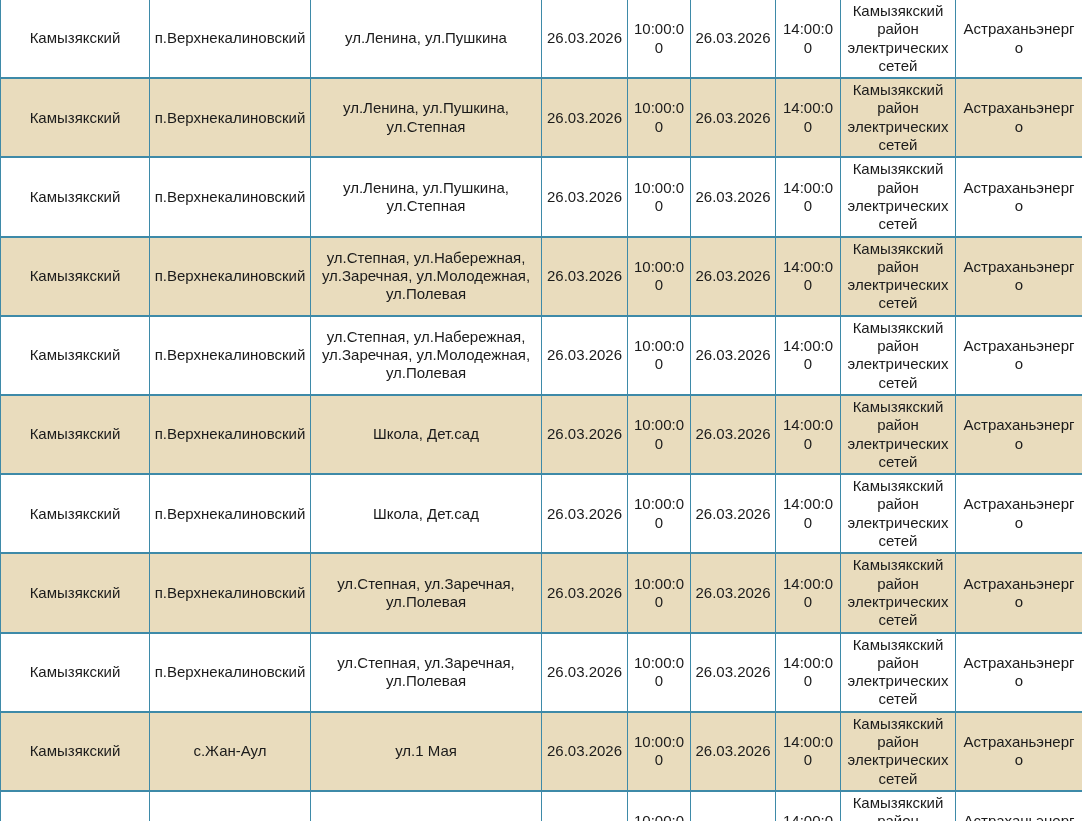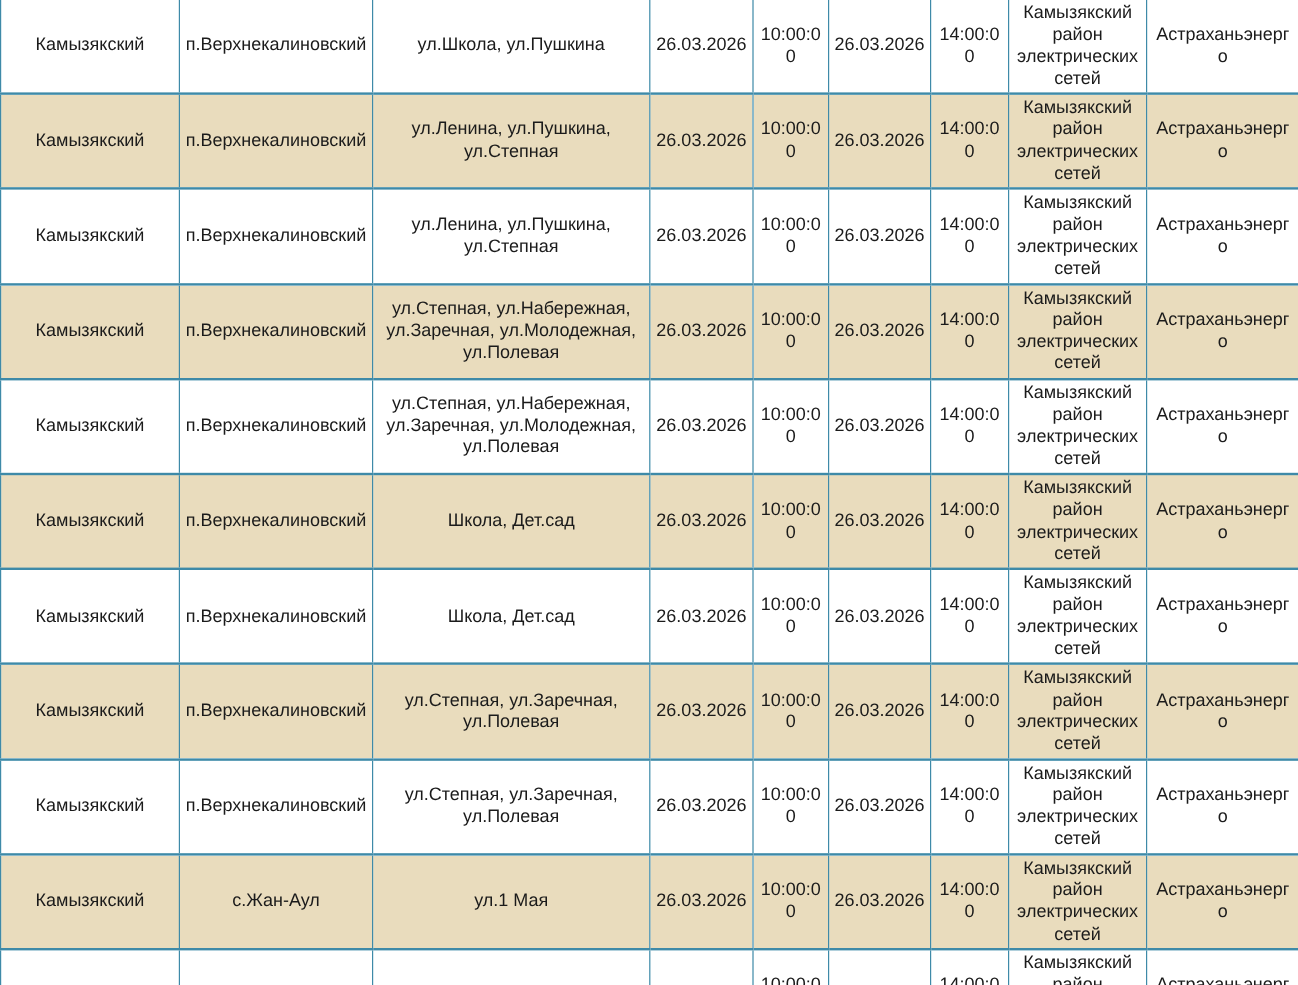--- a/index.html
+++ b/index.html
@@ -74,21 +74,21 @@
       <col class="c-time-start">
       <col class="c-date-end">
       <col class="c-time-end">
       <col class="c-organization">
       <col class="c-supplier">
     </colgroup>
     <tbody>
         <tr>
           <td class="cell-district">Камызякский</td>
           <td class="cell-settlement">п.Верхнекалиновский</td>
-          <td class="cell-streets">ул.Школа, ул.Пушкина</td>
+          <td class="cell-streets">ул.Ленина, ул.Пушкина</td>
           <td class="cell-date_start">26.03.2026</td>
           <td class="cell-time_start">10:00:00</td>
           <td class="cell-date_end">26.03.2026</td>
           <td class="cell-time_end">14:00:00</td>
           <td class="cell-organization">Камызякский район электрических сетей</td>
           <td class="cell-supplier">Астраханьэнерго</td>
         </tr>
         <tr>
           <td class="cell-district">Камызякский</td>
           <td class="cell-settlement">п.Верхнекалиновский</td>

